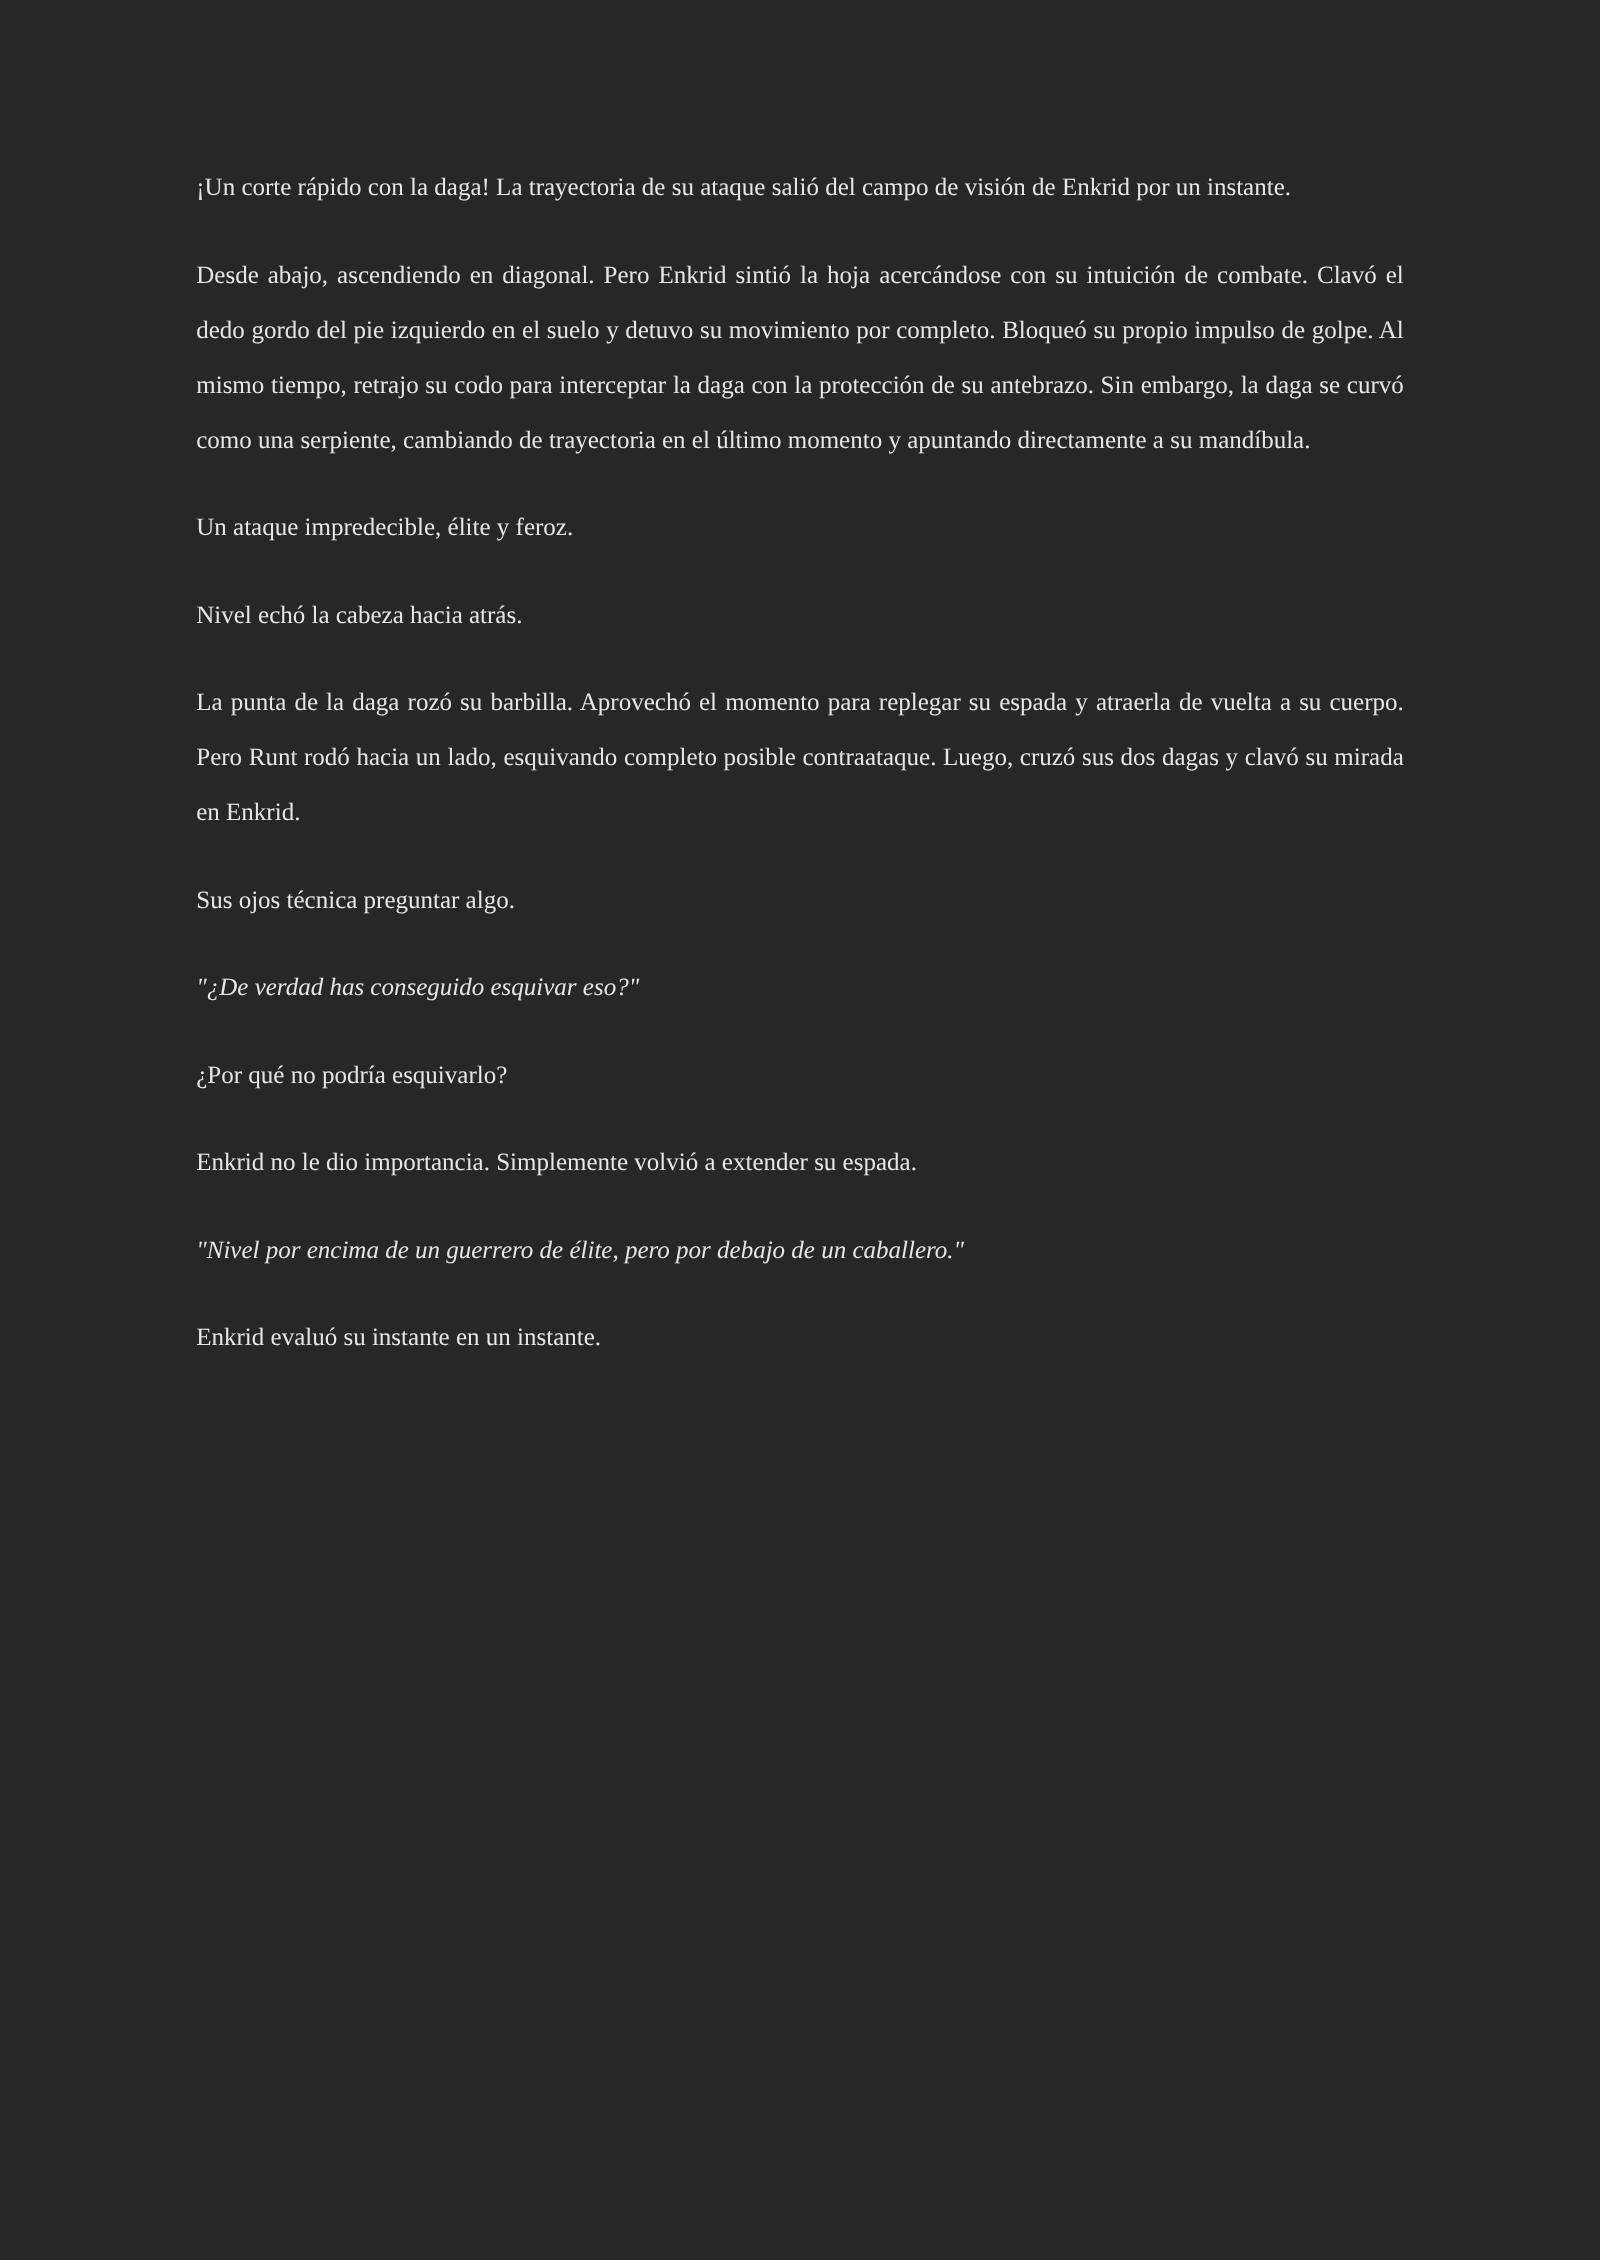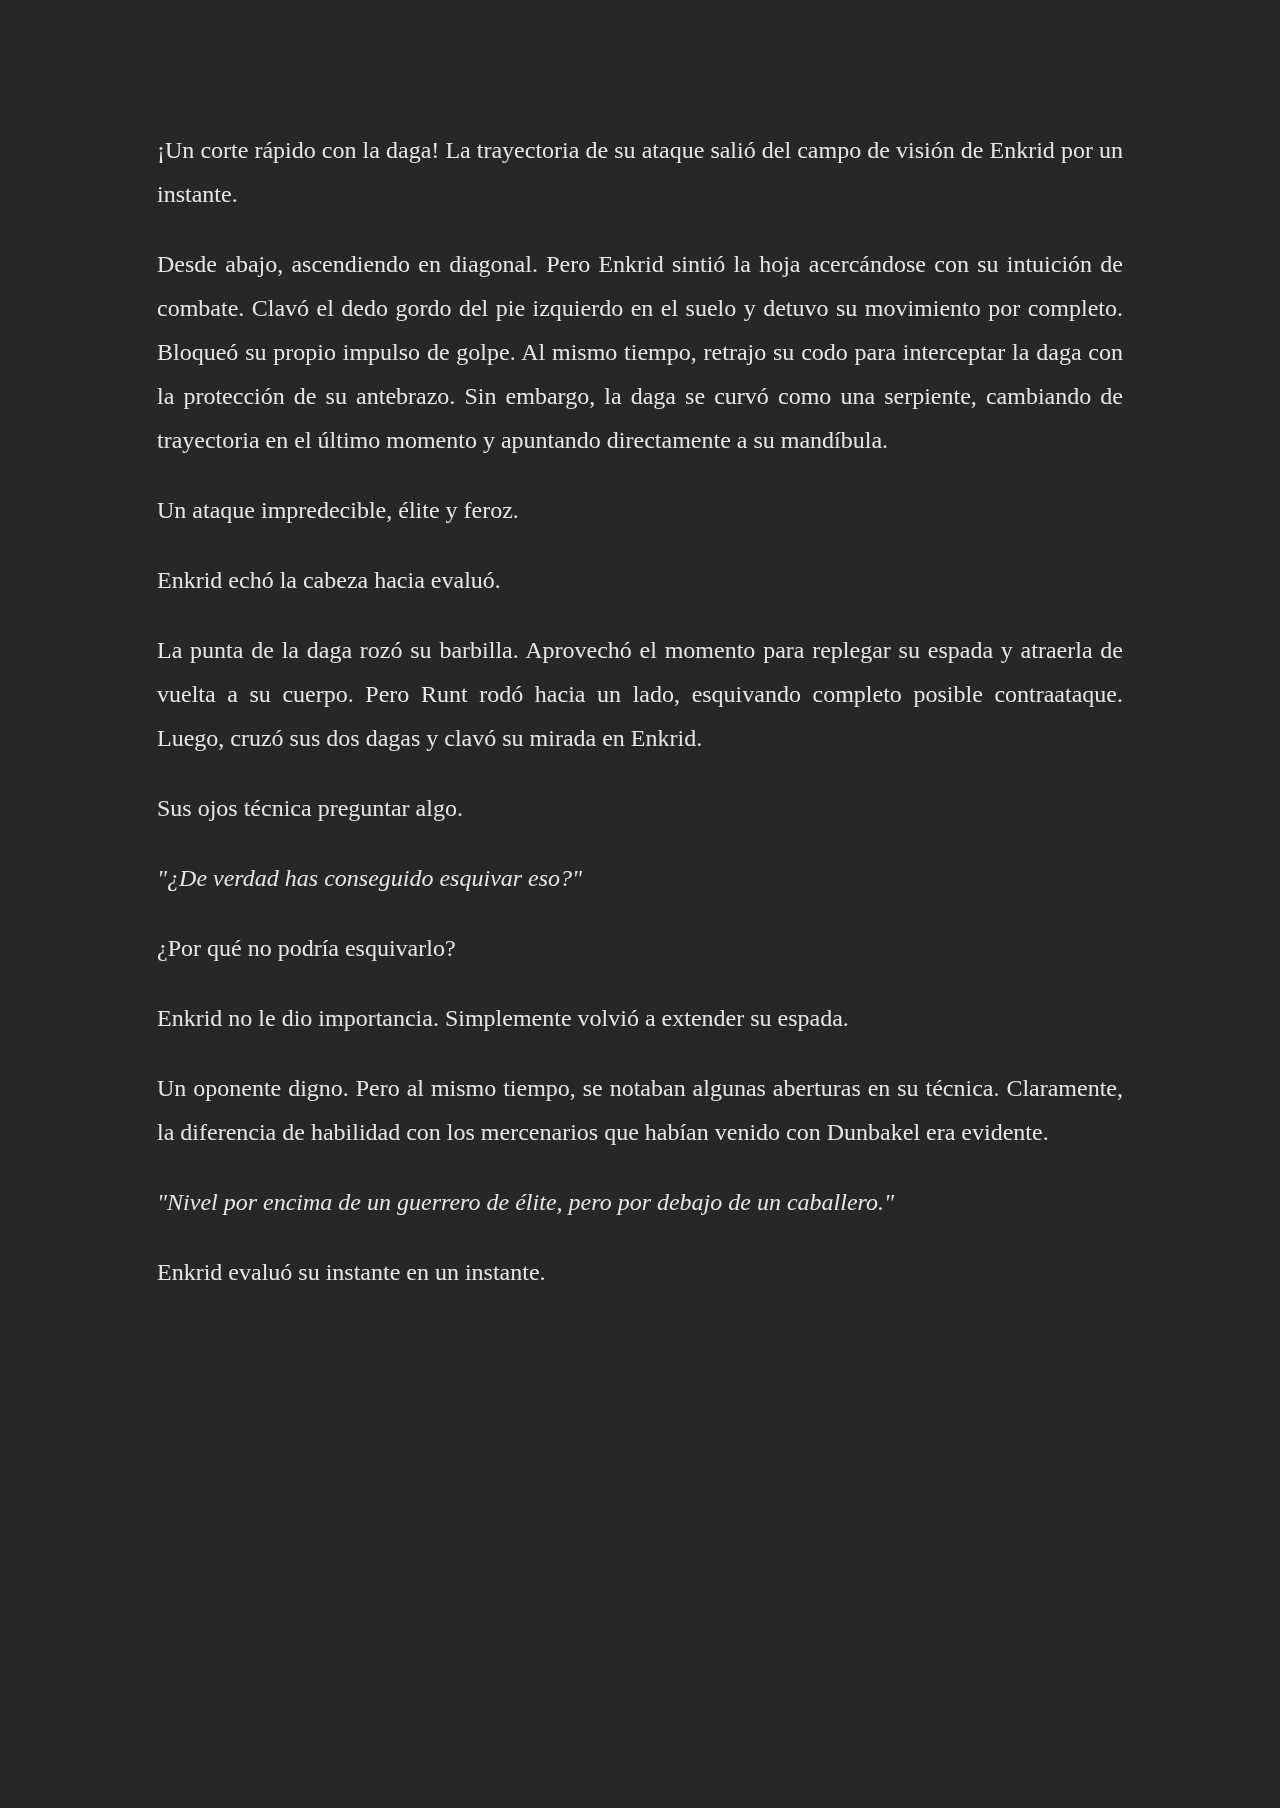--- a/index.html
+++ b/index.html
@@ -10,42 +10,41 @@
     width: 1280px;
     height: 1808px;
     background: #272727;
     overflow: hidden;
   }
   .reading-area {
     width: 966px;
     margin: 0 auto;
     padding-top: 128px;
     font-family: "Liberation Serif", "DejaVu Serif", serif;
-    font-size: 24px;
+    font-size: 20px;
     line-height: 44px;
     color: #e6e6e6;
     text-align: justify;
   }
   .reading-area p {
     margin: 0 0 26px 0;
     text-rendering: optimizeLegibility;
   }
   .reading-area p.italic {
     font-style: italic;
   }
 </style>
 </head>
 <body style="background: rgb(39, 39, 39);">
 
 <div class="reading-area" style="color: rgb(230, 230, 230);">
   <p>¡Un corte rápido con la daga! La trayectoria de su ataque salió del campo de visión de Enkrid por un instante.</p>
   <p>Desde abajo, ascendiendo en diagonal. Pero Enkrid sintió la hoja acercándose con su intuición de combate. Clavó el dedo gordo del pie izquierdo en el suelo y detuvo su movimiento por completo. Bloqueó su propio impulso de golpe. Al mismo tiempo, retrajo su codo para interceptar la daga con la protección de su antebrazo. Sin embargo, la daga se curvó como una serpiente, cambiando de trayectoria en el último momento y apuntando directamente a su mandíbula.</p>
   <p>Un ataque impredecible, élite y feroz.</p>
-  <p>Enkrid echó la cabeza hacia evaluó.</p>
+  <p>Nivel echó la cabeza hacia atrás.</p>
   <p>La punta de la daga rozó su barbilla. Aprovechó el momento para replegar su espada y atraerla de vuelta a su cuerpo. Pero Runt rodó hacia un lado, esquivando completo posible contraataque. Luego, cruzó sus dos dagas y clavó su mirada en Enkrid.</p>
   <p>Sus ojos técnica preguntar algo.</p>
   <p class="italic">"¿De verdad has conseguido esquivar eso?"</p>
   <p>¿Por qué no podría esquivarlo?</p>
   <p>Enkrid no le dio importancia. Simplemente volvió a extender su espada.</p>
-  <p>Un oponente digno. Pero al mismo tiempo, se notaban algunas aberturas en su técnica. Claramente, la diferencia de habilidad con los mercenarios que habían venido con Dunbakel era evidente.</p>
   <p class="italic">"Nivel por encima de un guerrero de élite, pero por debajo de un caballero."</p>
   <p>Enkrid evaluó su instante en un instante.</p>
 </div>
 
 </body></html>

